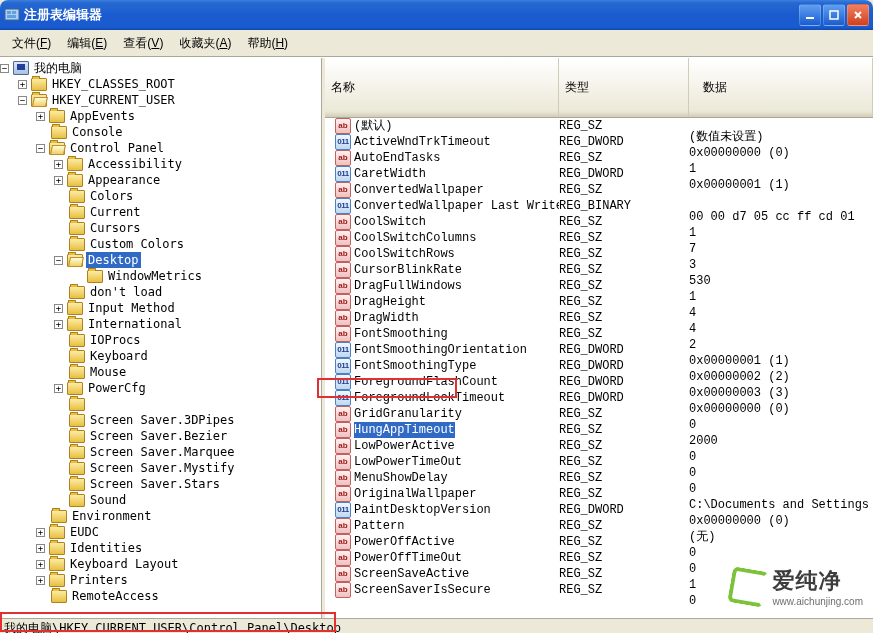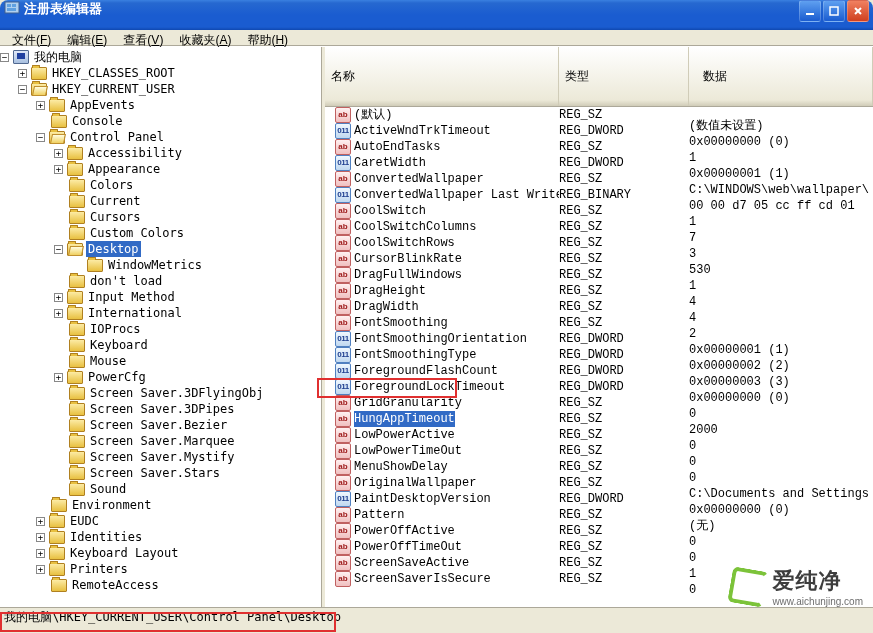--- a/index.html
+++ b/index.html
@@ -9,20 +9,21 @@
     background: #ece9d8;
     width: 873px;
     height: 633px;
     overflow: hidden;
     position: relative;
   }
   .titlebar {
     background: linear-gradient(to bottom, #3a80e0 0%, #2668d0 10%, #1a5cd0 50%, #1a5cd0 90%, #0f48b0 100%);
     height: 30px;
     display: flex;
+    align-items: center;
     padding: 0 4px;
     color: #fff;
     font-weight: bold;
     border-radius: 8px 8px 0 0;
     font-size: 13px;
   }
   .titlebar .icon { width: 16px; height: 16px; margin-right: 4px; display: inline-flex; align-items: center; justify-content: center; }
   .titlebar-buttons { margin-left: auto; display: flex; gap: 2px; }
   .tb-btn {
     width: 22px; height: 22px;
@@ -30,22 +31,23 @@
     display: flex; align-items: center; justify-content: center;
     font-family: Arial, sans-serif;
     font-size: 12px; font-weight: bold;
     color: #fff;
     border: 1px solid #fff3;
   }
   .tb-min, .tb-max { background: linear-gradient(to bottom, #5fa0f0, #1a5cd0); }
   .tb-close { background: linear-gradient(to bottom, #f08060, #d04020); }
   .menubar {
     background: #ece9d8;
-    height: 16px;
+    height: 27px;
     display: flex;
+    align-items: center;
     padding: 0 4px;
     border-bottom: 1px solid #aca899;
     font-size: 12px;
   }
   .menu-item { padding: 2px 8px; cursor: default; }
   .menu-item u { text-decoration: underline; }
   .content {
     display: flex;
     height: calc(100% - 30px - 22px - 20px);
     background: #fff;
@@ -407,21 +409,20 @@
           <span class="expander">+</span>
           <span class="folder-icon"></span>
           <span class="tree-label">PowerCfg</span>
         </div>
         <div class="tree-row">
           <span class="indent"></span>
           <span class="indent"></span>
           <span class="indent"></span>
           <span class="exp-spacer"></span>
           <span class="folder-icon"></span>
-          <span class="tree-label">Screen Saver.3DFlyingObj</span>
         </div>
         <div class="tree-row">
           <span class="indent"></span>
           <span class="indent"></span>
           <span class="indent"></span>
           <span class="exp-spacer"></span>
           <span class="folder-icon"></span>
           <span class="tree-label">Screen Saver.3DPipes</span>
         </div>
         <div class="tree-row">
@@ -547,21 +548,20 @@
           </div>
           <div class="tc">REG_DWORD</div>
           <div class="dc">0x00000001 (1)</div>
         </div>
         <div class="list-row">
           <div class="nc">
             <span class="val-icon val-sz"></span>
             <span class="name-text">ConvertedWallpaper</span>
           </div>
           <div class="tc">REG_SZ</div>
-          <div class="dc">C:\WINDOWS\web\wallpaper\</div>
         </div>
         <div class="list-row">
           <div class="nc">
             <span class="val-icon val-bin"></span>
             <span class="name-text">ConvertedWallpaper Last WriteTime</span>
           </div>
           <div class="tc">REG_BINARY</div>
           <div class="dc">00 00 d7 05 cc ff cd 01</div>
         </div>
         <div class="list-row">

